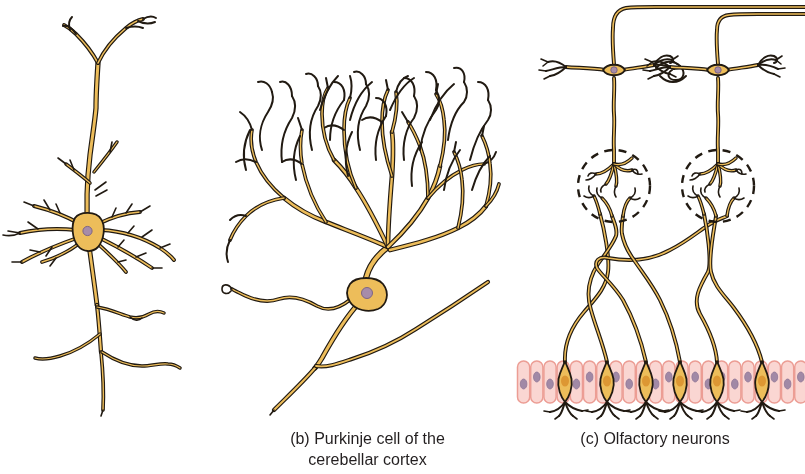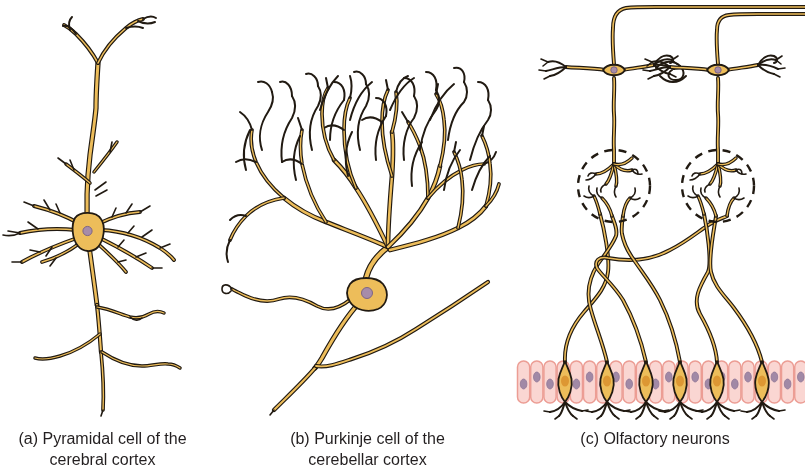--- a/index.html
+++ b/index.html
@@ -374,19 +374,17 @@
       <path class="twig" d="M680,66 C686,72 684,80 676,80"></path>
       <path class="twig" d="M676,80 C668,80 666,74 672,70"></path>
       <path class="twig" d="M660,76 C668,84 678,84 686,76"></path>
     </g>
 
     <use href="#mitral-cell" transform="translate(614,70)"></use>
     <use href="#mitral-cell" transform="translate(718,70)"></use>
   </g>
 </svg>
 
-<div class="caption" style="left:0px;top:428px;width:205px;">(a) Pyramidal cell of the
-cerebral cortex</div>
 <div class="caption" style="left:255px;top:428px;width:225px;">(b) Purkinje cell of the
 cerebellar cortex</div>
 <div class="caption" style="left:545px;top:428px;width:220px;">(c) Olfactory neurons</div>
 
 </div>
 
 </body></html>

